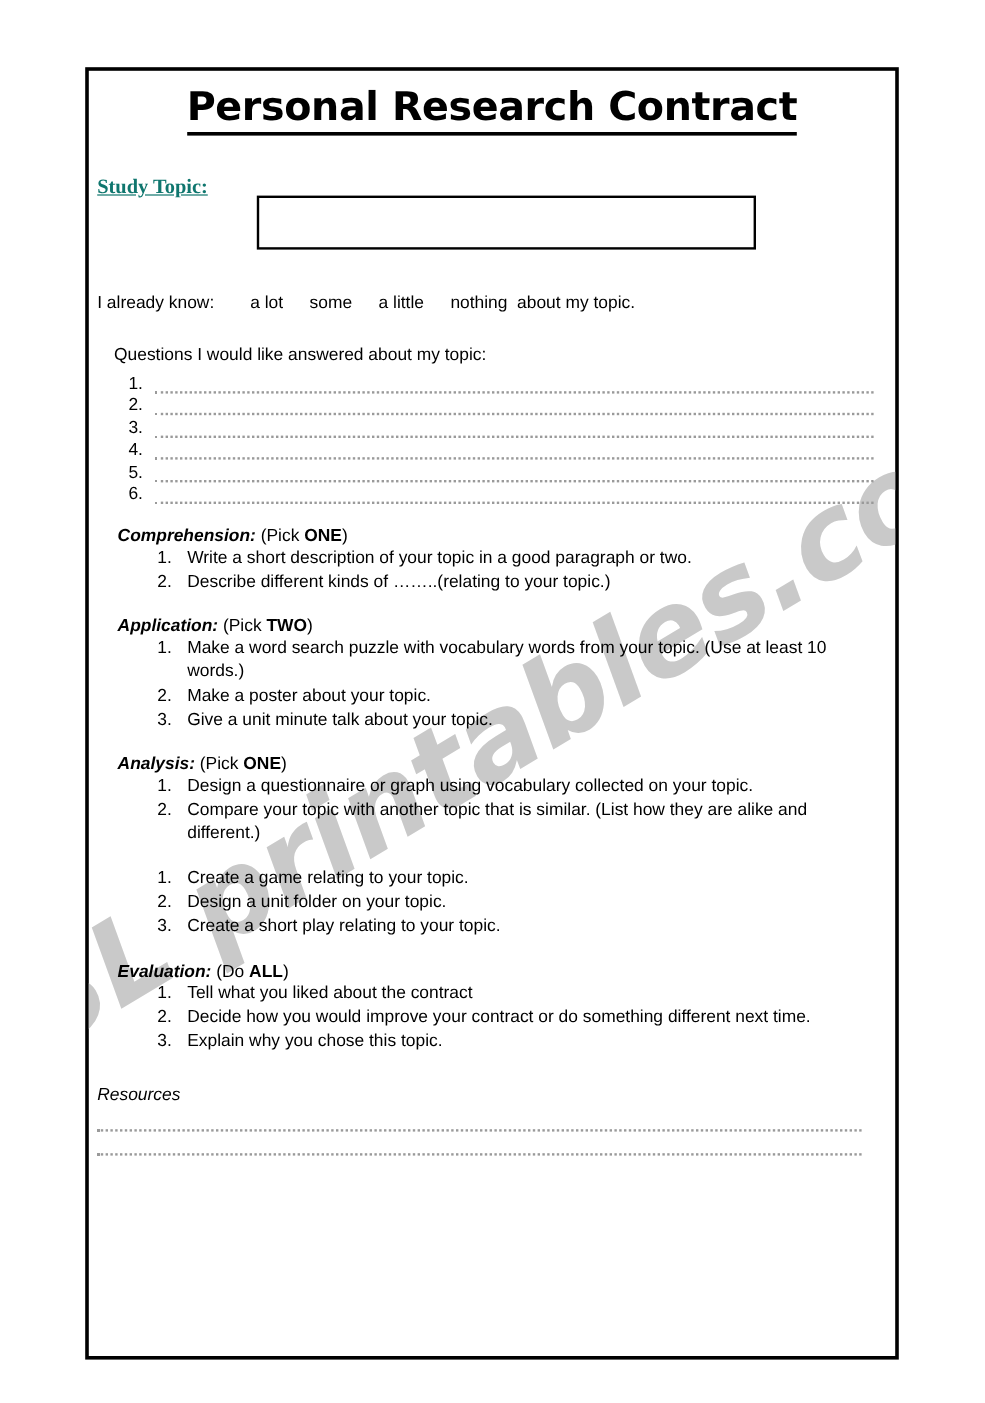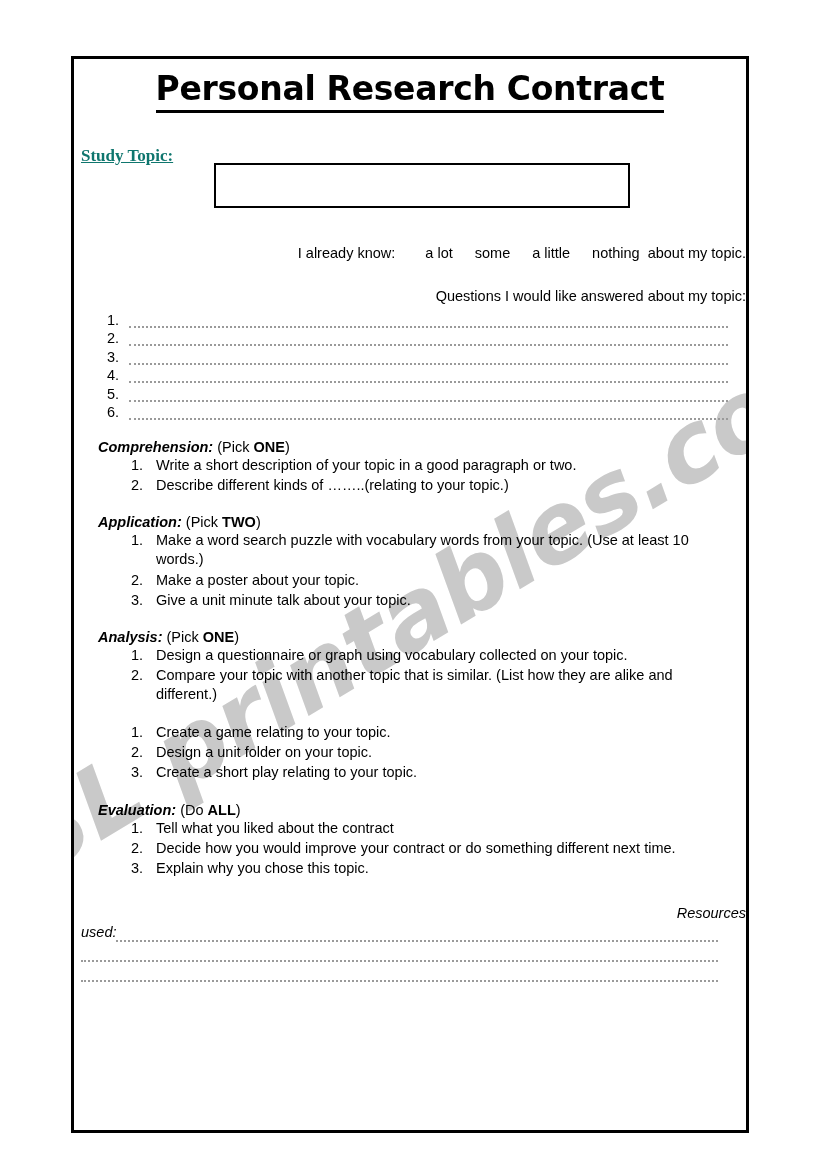--- a/index.html
+++ b/index.html
@@ -93,41 +93,41 @@
     box-sizing: border-box;
     background: #ffffff;
   }
 
   
   .body-text {
     font-family: "Liberation Sans", sans-serif;
     font-size: 14.5px;
     color: #000;
     line-height: 1.28;
-    text-align: right;
   }
 
   
   .already-know {
     margin-top: 78px;
     padding-left: 7px;
     white-space: nowrap;
   }
   .already-know .ak-label { }
   .already-know .ak-opt {
     display: inline-block;
   }
   .gap-lg { display: inline-block; width: 30px; }
   .gap-md { display: inline-block; width: 22px; }
   .gap-xs { display: inline-block; width: 8px; }
 
   
   .questions-head {
     margin-top: 24px;
     padding-left: 5px;
+    margin-left: 16px;
   }
   .q-list {
     margin: 4px 0 0 0;
     padding: 0;
     list-style: none;
   }
   .q-list li {
     display: flex;
     align-items: flex-end;
     padding-left: 33px;
@@ -353,22 +353,18 @@
         </li>
         <li>
           <span class="li-num">3.</span>
           <span class="li-text">Explain why you chose this topic.</span>
         </li>
       </ol>
     </div>
 
     <div class="resources body-text">
       <span class="res-word">Resources</span>
-      <div class="res-used-row">
-        <span class="res-used-label">used:</span>
-        <span class="dots-res"></span>
-      </div>
       <div class="res-line"></div>
       <div class="res-line"></div>
     </div>
 
   </div>
 </div>
 
 </body></html>

